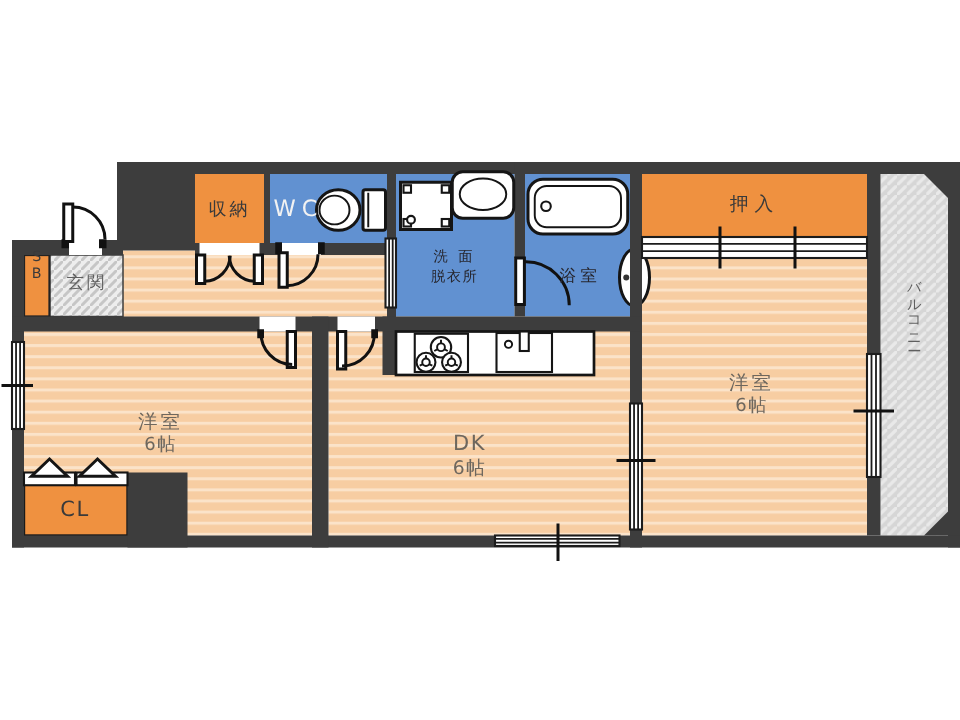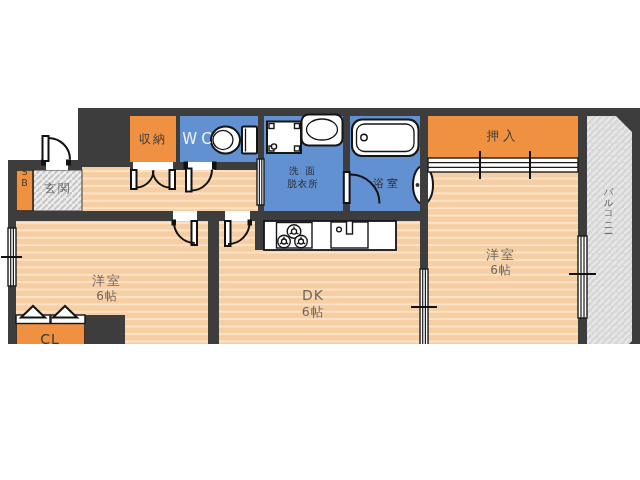--- a/index.html
+++ b/index.html
@@ -1,16 +1,16 @@
 <!DOCTYPE html>
 <html><head>
 <meta charset="utf-8">
 <style>
   html,body{margin:0;padding:0;background:#fff;}
-  .stage{position:relative;width:640px;height:344px;background:#a3a3a3;overflow:hidden;}
+  .stage{position:relative;width:640px;height:480px;background:#a3a3a3;overflow:hidden;}
   svg text{font-family:"DejaVu Sans","Liberation Sans",sans-serif;text-anchor:middle;}
   .wall{fill:#3d3d3d;}
   .opening{fill:#ffffff;}
   .fx{fill:#ffffff;stroke:#151515;stroke-width:2;}
   .fx-thin{fill:#ffffff;stroke:#151515;stroke-width:1.4;}
   .fx-line{fill:none;stroke:#151515;stroke-width:1.3;}
   .arc{fill:none;stroke:#111;stroke-width:2;}
   .leaf{fill:#ffffff;stroke:#111;stroke-width:2;}
   .slider{fill:#ffffff;stroke:#1c1c1c;stroke-width:1.4;}
   .sline{stroke:#1c1c1c;stroke-width:1.2;fill:none;}

